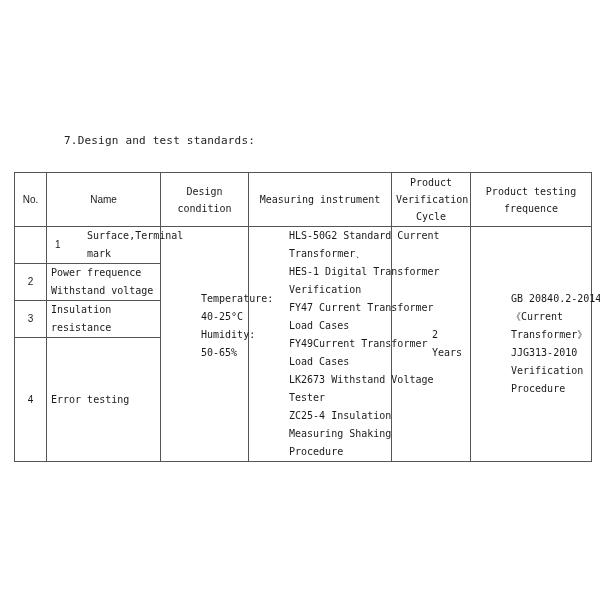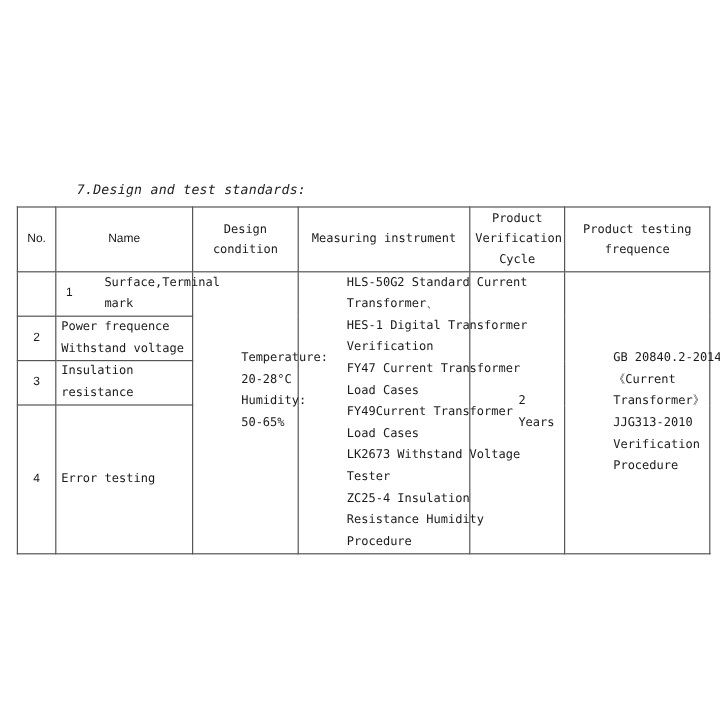--- a/index.html
+++ b/index.html
@@ -11,25 +11,24 @@
       width: 600px;
       height: 600px;
       position: relative;
       overflow: hidden;
       font-family: "DejaVu Sans Mono", "Liberation Mono", monospace;
       color: #1a1a1a;
     }
     .section-title {
       position: absolute;
       left: 64px;
-      top: 152px;
+      top: 134px;
       font-size: 11px;
       letter-spacing: 0.2px;
       color: #222;
-      font-style: italic;
     }
     table.std {
       position: absolute;
       left: 14px;
       top: 172px;
       width: 577px;
       border-collapse: collapse;
       table-layout: fixed;
       font-size: 10px;
       line-height: 18px;
@@ -108,38 +107,38 @@
   </thead>
   <tbody>
     <tr class="r1">
       <td class="num">1</td>
       <td class="item">
         <span class="line">Surface,Terminal</span>
         <span class="line">mark</span>
       </td>
       <td class="center" rowspan="4">
         <span class="line">Temperature:</span>
-        <span class="line">20-28°C</span>
+        <span class="line">40-25°C</span>
         <span class="line">Humidity:</span>
         <span class="line">50-65%</span>
         <span class="line" style="height:36px"></span>
       </td>
       <td class="instruments" rowspan="4">
         <span class="line">HLS-50G2 Standard Current</span>
         <span class="line">Transformer、</span>
         <span class="line">HES-1 Digital Transformer</span>
         <span class="line">Verification</span>
         <span class="line">FY47 Current Transformer</span>
         <span class="line">Load Cases</span>
         <span class="line">FY49Current Transformer</span>
         <span class="line">Load Cases</span>
         <span class="line">LK2673 Withstand Voltage</span>
         <span class="line">Tester</span>
         <span class="line">ZC25-4 Insulation</span>
-        <span class="line">Resistance Humidity</span>
+        <span class="line">Measuring Shaking</span>
         <span class="line">Procedure</span>
       </td>
       <td class="center" rowspan="4">2 Years</td>
       <td class="center" rowspan="4">
         <span class="line">GB 20840.2-2014</span>
         <span class="line">《Current</span>
         <span class="line">Transformer》</span>
         <span class="line">JJG313-2010</span>
         <span class="line">Verification</span>
         <span class="line">Procedure</span>

